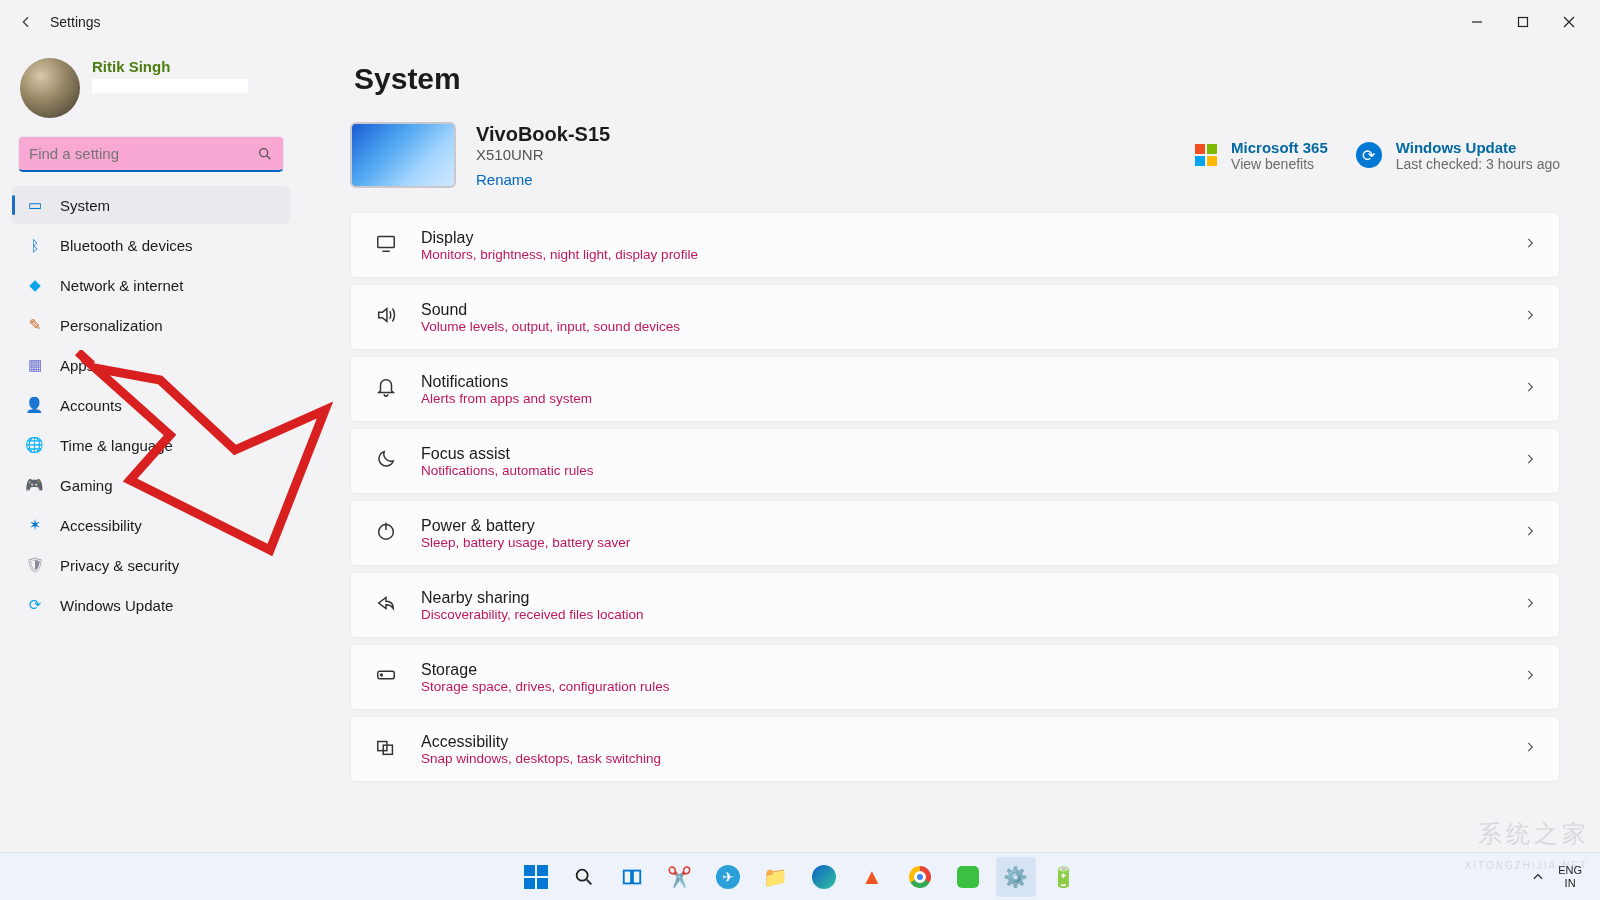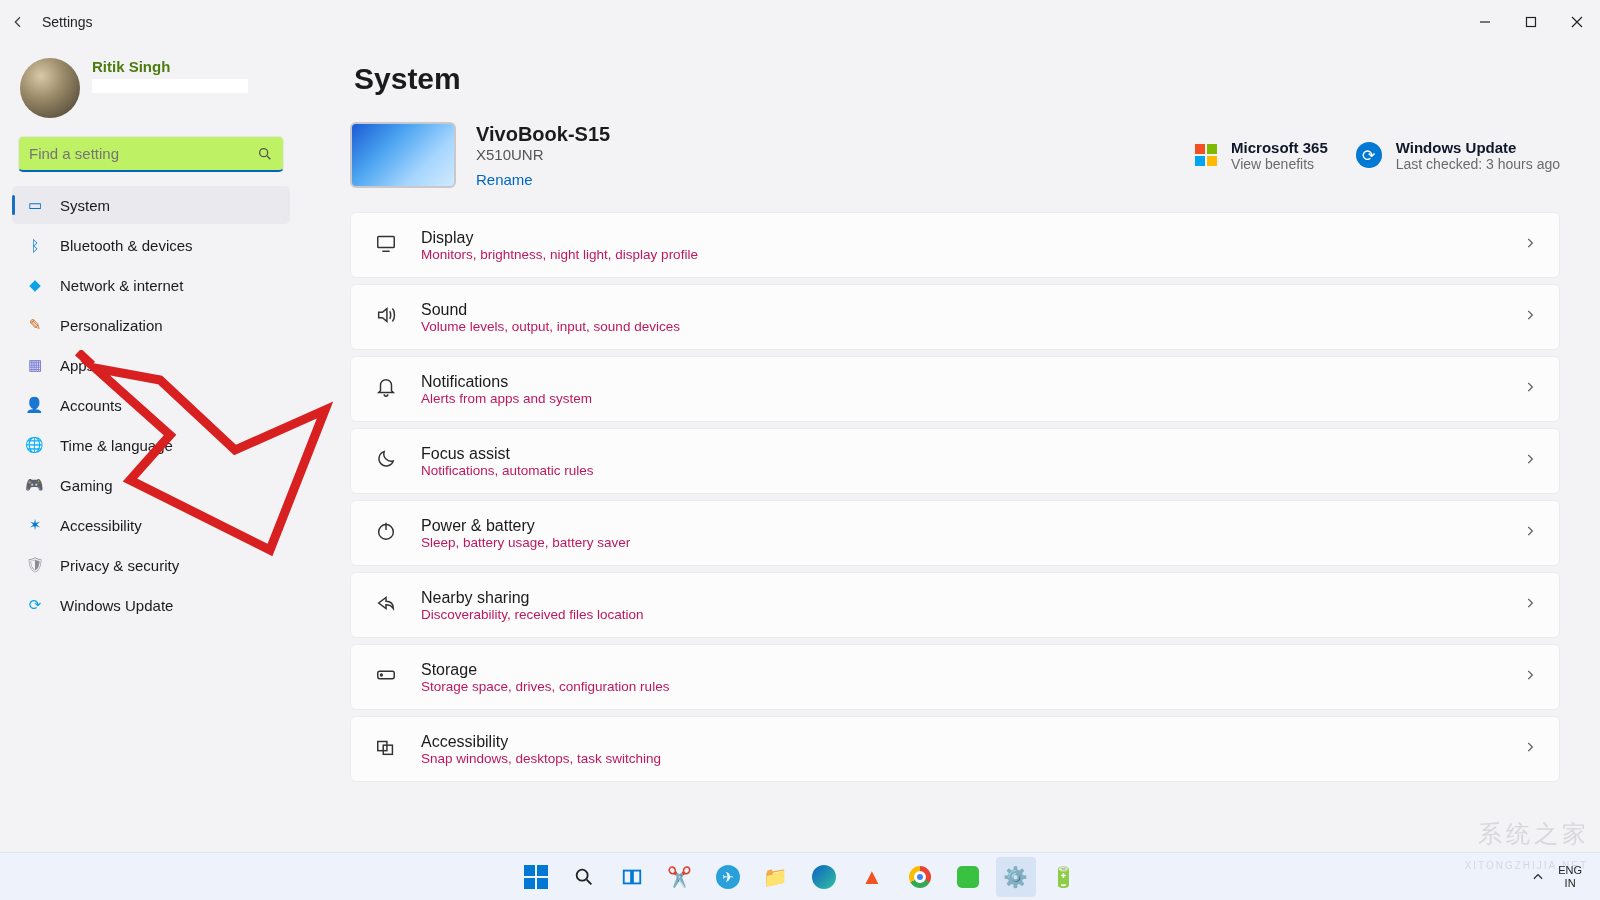--- a/index.html
+++ b/index.html
@@ -1,39 +1,39 @@
 <!DOCTYPE html>
 <html><head>
 <meta charset="utf-8">
 <style>
 * { margin: 0; padding: 0; box-sizing: border-box; font-family: "Segoe UI", Arial, sans-serif; }
 html, body { width: 1600px; height: 900px; overflow: hidden; background: #f3f3f5; }
 
 .window { position: relative; width: 1600px; height: 900px; background: #f3f3f5; }
 
 
-.titlebar { display: flex; align-items: center; height: 44px; padding: 0 0; }
+.titlebar { display: flex; align-items: center; height: 44px; padding: 0 8px; }
 .back-btn { width: 36px; height: 36px; display: flex; align-items: center; justify-content: center; border-radius: 4px; }
 .back-btn svg { width: 16px; height: 16px; stroke: #444; }
 .titlebar-title { font-size: 14px; color: #222; margin-left: 6px; }
 .win-controls { margin-left: auto; display: flex; }
 .win-btn { width: 46px; height: 32px; display: flex; align-items: center; justify-content: center; }
 .win-btn svg { width: 12px; height: 12px; stroke: #222; fill: none; stroke-width: 1.2; }
 
 
 .body-row { display: flex; height: calc(100% - 44px - 48px); }
 
 
 .sidebar { width: 310px; padding: 8px 12px 8px 4px; display: flex; flex-direction: column; }
 .profile { display: flex; align-items: flex-start; gap: 12px; padding: 6px 10px 18px 16px; }
 .avatar { width: 60px; height: 60px; border-radius: 50%; background: radial-gradient(circle at 35% 30%, #d9c9a8 0%, #9a8a68 40%, #3f382b 100%); }
 .profile-name { font-size: 15px; font-weight: 600; color: #4d7c0f; margin-top: 0; }
 .profile-sub { background: #fff; height: 14px; width: 156px; margin-top: 4px; }
 
-.search-box { margin: 0 14px 14px 14px; background: #bef264; border: 1px solid #e6e6ea; border-bottom: 2px solid #0067c0; border-radius: 5px; height: 36px; display: flex; align-items: center; padding: 0 10px; }
+.search-box { margin: 0 14px 14px 14px; background: #f9a8d4; border: 1px solid #e6e6ea; border-bottom: 2px solid #0067c0; border-radius: 5px; height: 36px; display: flex; align-items: center; padding: 0 10px; }
 .search-box input { border: none; outline: none; background: transparent; font-size: 15px; color: #555; flex: 1; }
 .search-box .icon { width: 16px; height: 16px; stroke: #555; fill: none; }
 
 .nav { display: flex; flex-direction: column; gap: 2px; padding: 0 8px; }
 .nav-item { display: flex; align-items: center; gap: 16px; height: 38px; padding: 0 10px 0 14px; border-radius: 5px; font-size: 15px; color: #1b1b1b; }
 .nav-item.active { background: #eaeaee; position: relative; }
 .nav-item.active::before { content: ""; position: absolute; left: 0; top: 9px; bottom: 9px; width: 3px; border-radius: 2px; background: #1a6fc4; }
 .nav-icon { width: 18px; height: 18px; display: flex; align-items: center; justify-content: center; font-size: 15px; }
 
 
@@ -42,21 +42,21 @@
 
 .device-row { display: flex; align-items: center; gap: 20px; margin-bottom: 24px; }
 .device-thumb { width: 106px; height: 66px; border-radius: 6px; border: 2px solid #c9c9cd; background: linear-gradient(135deg, #1a5bd4 0%, #4ba4f0 35%, #a6d6ff 70%, #d0e9ff 100%); }
 .device-name { font-size: 20px; font-weight: 600; color: #1b1b1b; }
 .device-model { font-size: 15px; color: #555; }
 .rename { font-size: 15px; color: #0067c0; margin-top: 8px; }
 
 .header-cards { margin-left: auto; display: flex; gap: 28px; }
 .hcard { display: flex; align-items: center; gap: 14px; }
 .hcard-icon { width: 26px; height: 26px; border-radius: 50%; display: flex; align-items: center; justify-content: center; font-size: 16px; }
-.hcard-title { font-size: 15px; font-weight: 600; color: #0f172a; }
+.hcard-title { font-size: 15px; font-weight: 600; color: #0369a1; }
 .hcard-sub { font-size: 14px; color: #6a6a6a; }
 
 .ms-logo { width: 22px; height: 22px; display: grid; grid-template-columns: 1fr 1fr; grid-template-rows: 1fr 1fr; gap: 2px; }
 .ms-logo span:nth-child(1){background:#f25022;} .ms-logo span:nth-child(2){background:#7fba00;}
 .ms-logo span:nth-child(3){background:#00a4ef;} .ms-logo span:nth-child(4){background:#ffb900;}
 
 .wu-icon { background: #0078d4; color: #fff; }
 
 .settings-list { display: flex; flex-direction: column; gap: 6px; }
 .settings-card { background: #fcfcfd; border: 1px solid #ececf0; border-radius: 6px; height: 66px; display: flex; align-items: center; padding: 0 22px; gap: 22px; }

